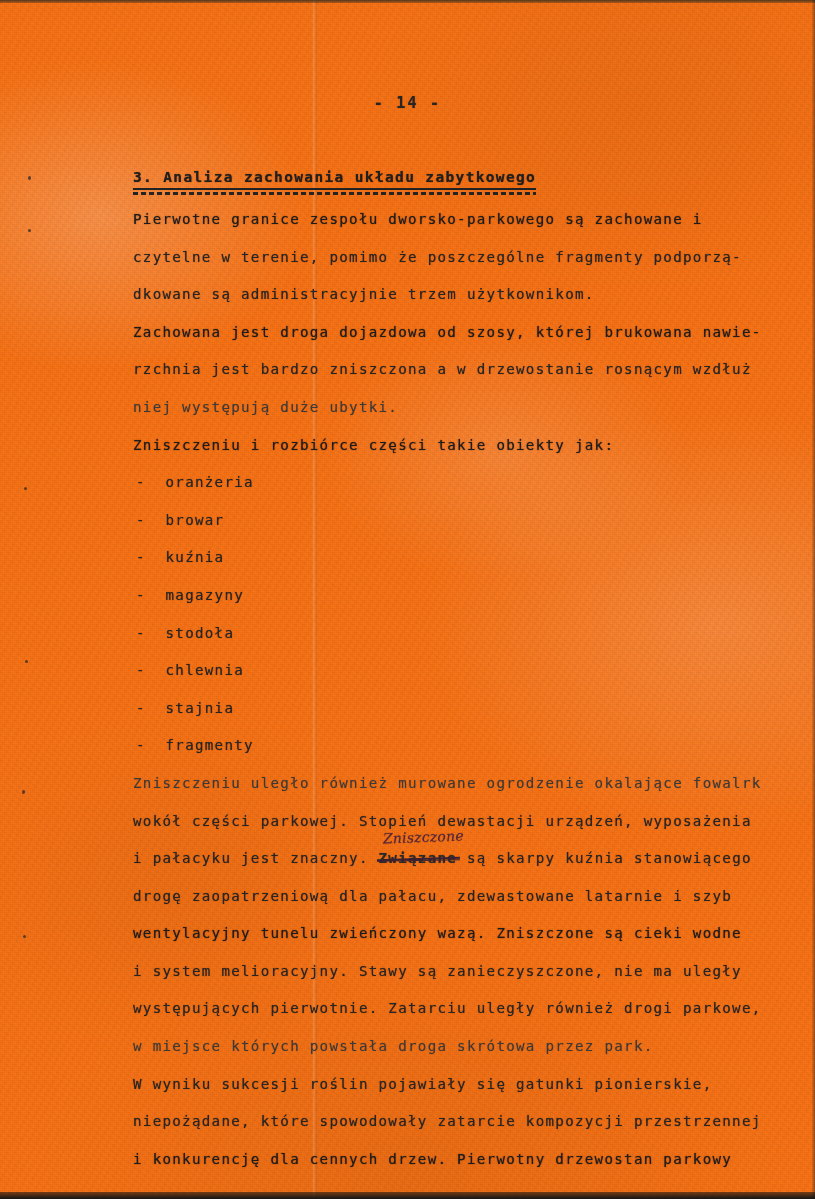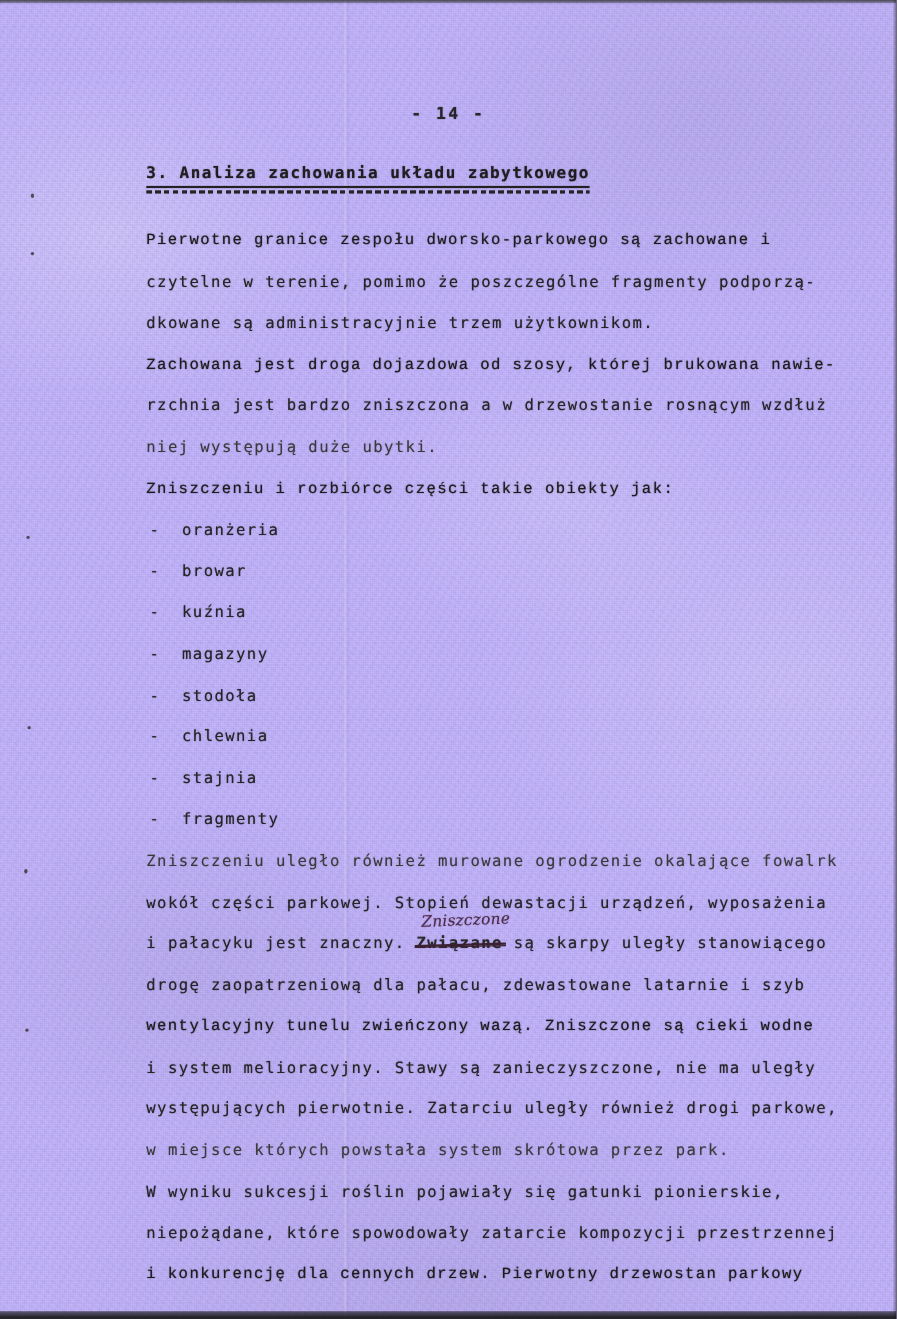--- a/index.html
+++ b/index.html
@@ -7,21 +7,21 @@
     margin: 0;
     padding: 0;
     background: #2b2b2b;
   }
 
   .page {
     position: relative;
     width: 815px;
     height: 1199px;
     overflow: hidden;
-    background-color: #c4b5fd;
+    background-color: #f97316;
     font-family: "DejaVu Sans Mono", "Liberation Mono", monospace;
   }
 
   
   .grain {
     position: absolute;
     inset: 0;
     pointer-events: none;
     background-image:
       repeating-linear-gradient(0deg,   rgba(0,0,0,0.030) 0px, rgba(0,0,0,0.030) 1px, rgba(255,255,255,0.030) 1px, rgba(255,255,255,0.030) 2px),
@@ -101,21 +101,21 @@
     font-size: 15px;
     letter-spacing: 2.2px;
     font-weight: 700;
     color: #262626;
     text-shadow: 0 0 1.1px rgba(0,0,0,0.55);
   }
 
   .heading {
     position: absolute;
     left: 133px;
-    top: 150px;
+    top: 169px;
     font-size: 14.5px;
     font-weight: 700;
     letter-spacing: 1.35px;
     color: #1f1f1f;
     text-shadow: 0 0 1.1px rgba(0,0,0,0.6);
     white-space: nowrap;
   }
   .heading .rule-solid {
     position: absolute;
     left: 0;
@@ -144,21 +144,21 @@
     font-size: 14.2px;
     letter-spacing: 1.28px;
     line-height: 37.6px;
     height: 37.6px;
     white-space: nowrap;
     color: #252525;
     text-shadow: 0 0 1.05px rgba(0,0,0,0.5);
   }
 
   .line.light   { color: #3a3a3a; text-shadow: 0 0 1.1px rgba(0,0,0,0.3); }
-  .line.dark    { color: #1c1c1c; text-shadow: 0 0 1.2px rgba(0,0,0,0.65); font-family: Liberation Mono, monospace; }
+  .line.dark    { color: #1c1c1c; text-shadow: 0 0 1.2px rgba(0,0,0,0.65); }
   .line.item    { padding-left: 3px; }
 
   
   .strike-wrap {
     position: relative;
     display: inline-block;
   }
   .strike-wrap .struck {
     position: relative;
     color: #2a2a2a;
@@ -263,27 +263,27 @@
         <span>stajnia</span>
       </div>
       <div class="line item">
         <span>-</span>&nbsp;
         <span>fragmenty</span>
       </div>
 
       <div class="line light">Zniszczeniu uległo również murowane ogrodzenie okalające fowalrk</div>
       <div class="line">wokół części parkowej. Stopień dewastacji urządzeń, wyposażenia</div>
 
-      <div class="line"><span>i pałacyku jest znaczny. </span><span class="strike-wrap"><span class="handwritten">Zniszczone</span><span class="struck">Związane</span></span><span> są skarpy uległy stanowiącego</span></div>
+      <div class="line"><span>i pałacyku jest znaczny. </span><span class="strike-wrap"><span class="handwritten">Zniszczone</span><span class="struck">Związane</span></span><span> są skarpy kuźnia stanowiącego</span></div>
 
       <div class="line">drogę zaopatrzeniową dla pałacu, zdewastowane latarnie i szyb</div>
       <div class="line dark">wentylacyjny tunelu zwieńczony wazą. Zniszczone są cieki wodne</div>
       <div class="line">i system melioracyjny. Stawy są zanieczyszczone, nie ma uległy</div>
       <div class="line">występujących pierwotnie. Zatarciu uległy również drogi parkowe,</div>
-      <div class="line light">w miejsce których powstała system skrótowa przez park.</div>
+      <div class="line light">w miejsce których powstała droga skrótowa przez park.</div>
 
       <div class="line">W wyniku sukcesji roślin pojawiały się gatunki pionierskie,</div>
       <div class="line">niepożądane, które spowodowały zatarcie kompozycji przestrzennej</div>
       <div class="line dark">i konkurencję dla cennych drzew. Pierwotny drzewostan parkowy</div>
 
     </div>
   </div>
 
   <div class="edge-top"></div>
   <div class="edge-right"></div>

